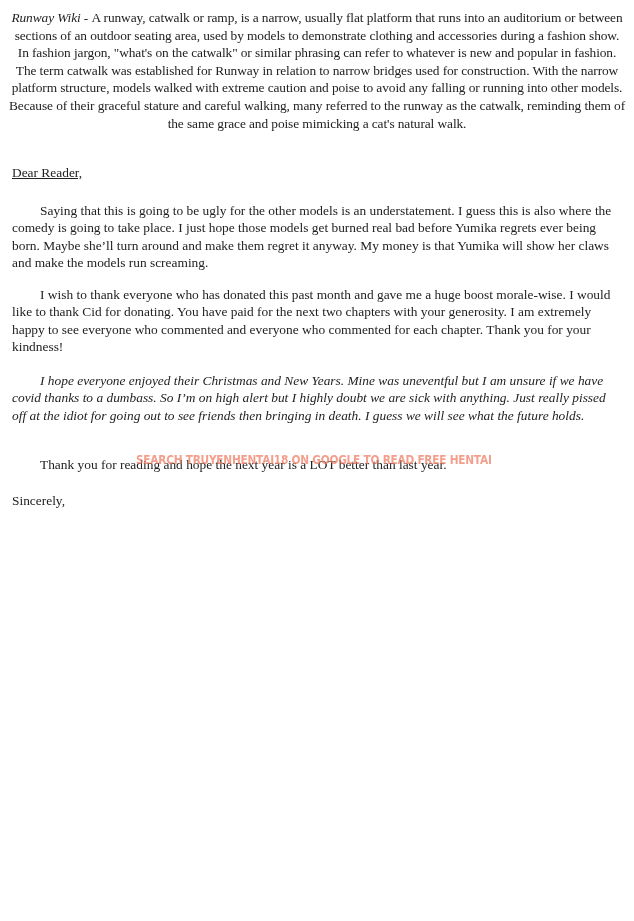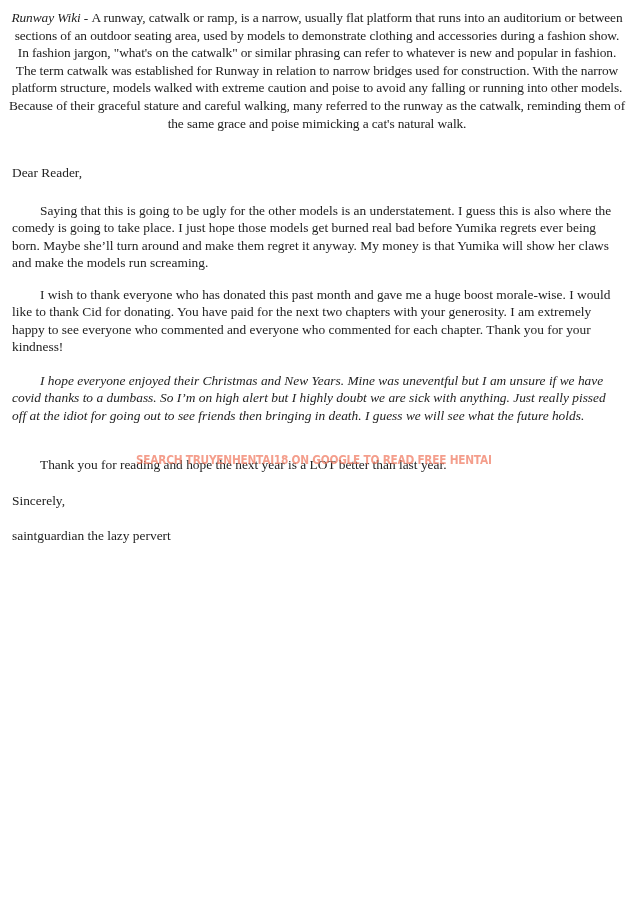--- a/index.html
+++ b/index.html
@@ -39,21 +39,21 @@
     .letter {
       position: absolute;
       left: 12px;
       width: 606px;
       line-height: 17.4px;
       margin: 0;
     }
     .indent {
       text-indent: 28px;
     }
-    .salutation { top: 164px; }
+    .salutation { top: 164px; text-decoration: underline; }
     .p1 { top: 202px; }
     .p2 { top: 286px; }
     .p3 { top: 372px; font-style: italic; }
     .p4 { top: 456px; }
     .closing { top: 492px; }
     .signature { top: 527px; }
     .watermark {
       position: absolute;
       left: 136px;
       top: 452px;
@@ -82,17 +82,16 @@
   <p class="letter indent p1">Saying that this is going to be ugly for the other models is an understatement.  I guess this is also where the comedy is going to take place.  I just hope those models get burned real bad before Yumika regrets ever being born.  Maybe she’ll turn around and make them regret it anyway.  My money is that Yumika will show her claws and make the models run screaming.</p>
 
   <p class="letter indent p2">I wish to thank everyone who has donated this past month and gave me a huge boost morale-wise.  I would like to thank Cid for donating.  You have paid for the next two chapters with your generosity.  I am extremely happy to see everyone who commented and everyone who commented for each chapter.  Thank you for your kindness!</p>
 
   <p class="letter indent p3">I hope everyone enjoyed their Christmas and New Years.  Mine was uneventful but I am unsure if we have covid thanks to a dumbass.  So I’m on high alert but I highly doubt we are sick with anything.  Just really pissed off at the idiot for going out to see friends then bringing in death.  I guess we will see what the future holds.</p>
 
   <p class="letter closing">Sincerely,</p>
 
   <p class="letter indent p4">Thank you for reading and hope the next year is a LOT better than last year.</p>
 
-  <p class="letter signature">saintguardian the lazy pervert</p>
 
   <div class="watermark">SEARCH TRUYENHENTAI18 ON GOOGLE TO READ FREE HENTAI</div>
 
 </div>
 
 </body></html>

